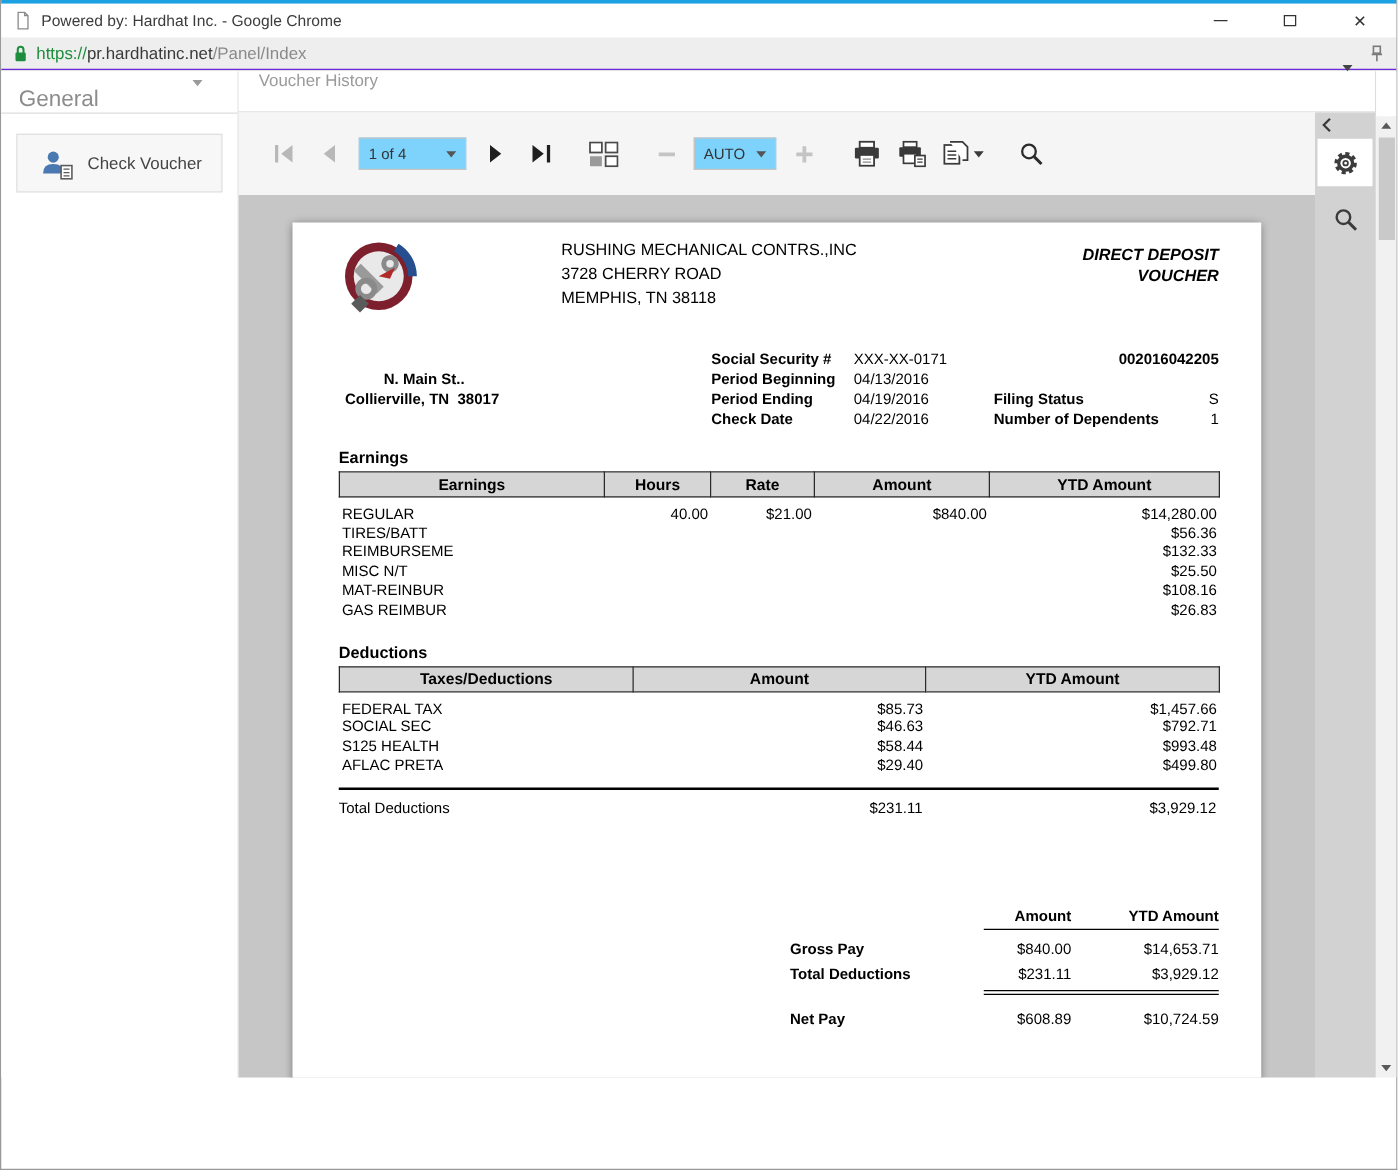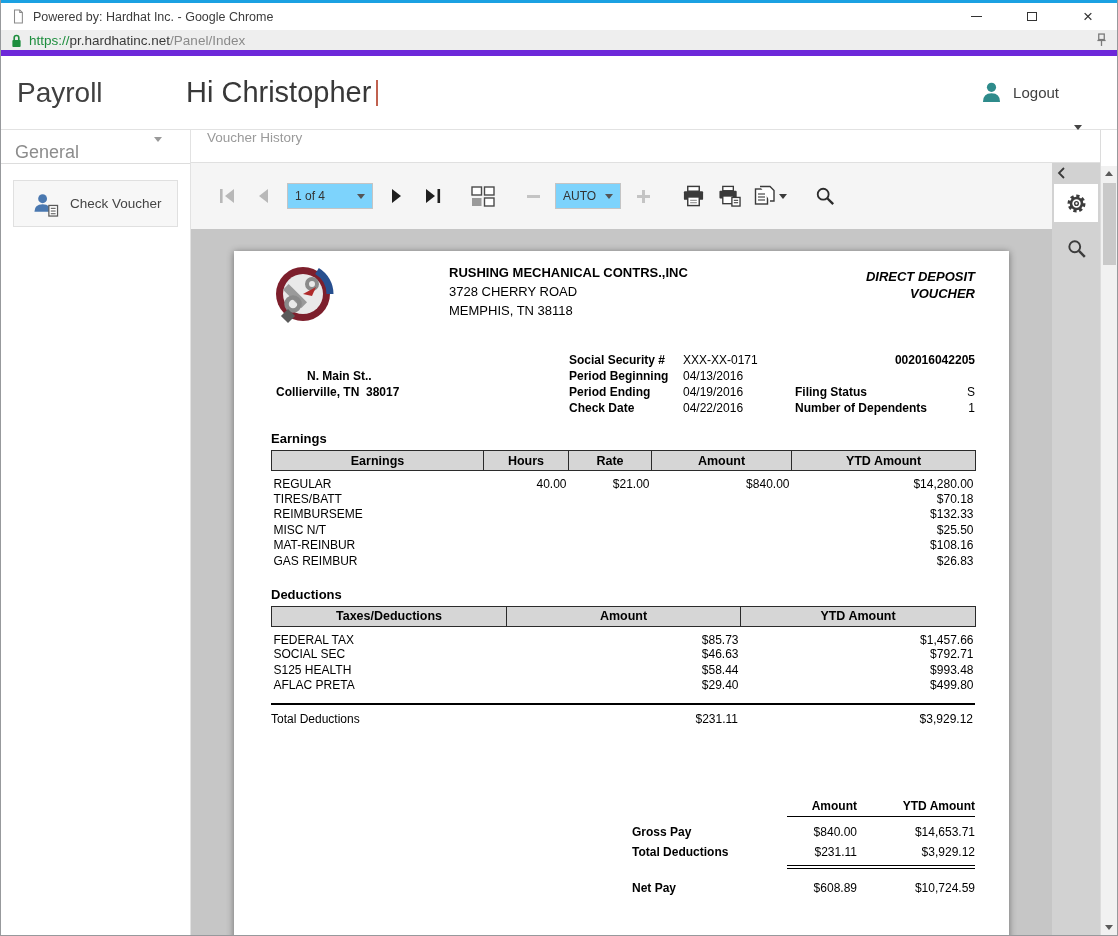--- a/index.html
+++ b/index.html
@@ -12,21 +12,21 @@
   .top-accent { height:3px; background:#1ba1e2; }
   .titlebar { height:27px; background:#fff; display:flex; align-items:center; padding:0 10px; }
   .titlebar .fav { margin-right:8px; display:flex; }
   .titlebar .ttl { font-size:12.5px; color:#3c3c3c; flex:1; }
   .win-controls { display:flex; align-items:center; gap:34px; margin-right:8px; }
   .wc { width:22px; height:20px; display:flex; align-items:center; justify-content:center; color:#333; cursor:default; }
   .wc-min i { display:block; width:11px; border-bottom:1.6px solid #333; }
   .wc-max i { display:block; width:10px; height:9px; border:1.4px solid #333; }
   .wc-close { font-size:17px; line-height:1; }
 
-  .addressbar { height:26px; background:#eeeeee; border-bottom:6px solid #6d28d9;
+  .addressbar { height:26px; background:#eeeeee; border-bottom:1px solid #6d28d9;
     display:flex; align-items:center; padding:0 10px; }
   .addressbar .lock { margin-right:7px; display:flex; }
   .url { font-size:13.5px; }
   .url .scheme { color:#1e8e3e; }
   .url .host { color:#3a3a3a; }
   .url .path { color:#8a8a8a; }
   .pin { margin-left:auto; display:flex; }
 
   
   .app-header { height:73px; background:#fff; display:flex; align-items:center; padding:0 58px 0 16px; }
@@ -80,21 +80,21 @@
   .tri-up { width:0; height:0; border-left:4px solid transparent; border-right:4px solid transparent; border-bottom:5px solid #5a5a5a; }
   .tri-dn { width:0; height:0; border-left:4px solid transparent; border-right:4px solid transparent; border-top:5px solid #5a5a5a; }
   .sc-thumb { width:13px; height:82px; background:#c9c9c9; margin-top:2px; cursor:pointer; }
   .sc-fill { flex:1; }
 
   
   .page { width:775px; height:1000px; margin:0 auto; background:#fff;
     box-shadow:0 1px 7px rgba(0,0,0,.45); padding:12px 34px 0 37px; color:#000; }
   .pg-head { display:flex; height:70px; }
   .company { margin-left:114px; line-height:19px; font-size:13px; }
-  .company .cname { font-weight:bold; }
+  .company .cname { font-weight:normal; }
   .doctype { margin-left:auto; text-align:right; font-weight:bold; font-size:13px; line-height:17px; padding-top:5px;font-style:italic; }
 
   .info-grid { display:flex; margin-top:19px; font-size:12px; }
   .info-grid .line { height:16px; line-height:16px; white-space:pre; }
   .colA { width:298px; font-weight:bold; }
   .colA .a1 { padding-left:36px; }
   .colA .a2 { padding-left:5px; }
   .colB { width:226px; }
   .colB .lbl { display:inline-block; width:114px; font-weight:bold; }
   .colC { width:180px; }
@@ -161,34 +161,20 @@
     <span class="url"><span class="scheme">https://</span><span class="host">pr.hardhatinc.net</span><span class="path">/Panel/Index</span></span>
     <span class="pin">
       <svg width="11" height="14" viewBox="0 0 12 15">
           <rect x="3" y="1" width="6" height="6" fill="none" stroke="#7a7a7a" stroke-width="1.4"></rect>
           <line x1="1.5" y1="8" x2="10.5" y2="8" stroke="#7a7a7a" stroke-width="1.4"></line>
           <line x1="6" y1="8" x2="6" y2="14" stroke="#7a7a7a" stroke-width="1.4"></line>
         </svg>
     </span>
   </div>
 
-  <div class="app-header">
-    <div class="app-title">Payroll</div>
-    <div class="greeting">Hi Christopher</div>
-    <div class="text-cursor"></div>
-    <div class="logout">
-      <span>
-        <svg width="25" height="25" viewBox="0 0 24 24">
-            <circle cx="12" cy="7" r="4.4" fill="#2e8b8b"></circle>
-            <path d="M3.8 21q0-8.3 8.2-8.3t8.2 8.3z" fill="#2e8b8b"></path>
-          </svg>
-      </span>
-      <span>Logout</span>
-    </div>
-  </div>
 
   <div class="app-body">
 
     <div class="sidebar">
       <div class="sb-group">
         <span>General</span>
         <span class="caret"><span class="caret-down"></span></span>
       </div>
       <div class="sb-item">
         <span>
@@ -373,21 +359,21 @@
                   <td class="num">40.00</td>
                   <td class="num">$21.00</td>
                   <td class="num">$840.00</td>
                   <td class="num">$14,280.00</td>
                 </tr>
                 <tr>
                   <td>TIRES/BATT</td>
                   <td class="num"></td>
                   <td class="num"></td>
                   <td class="num"></td>
-                  <td class="num">$70.18</td>
+                  <td class="num">$56.36</td>
                 </tr>
                 <tr>
                   <td>REIMBURSEME</td>
                   <td class="num"></td>
                   <td class="num"></td>
                   <td class="num"></td>
                   <td class="num">$132.33</td>
                 </tr>
                 <tr>
                   <td>MISC N/T</td>

